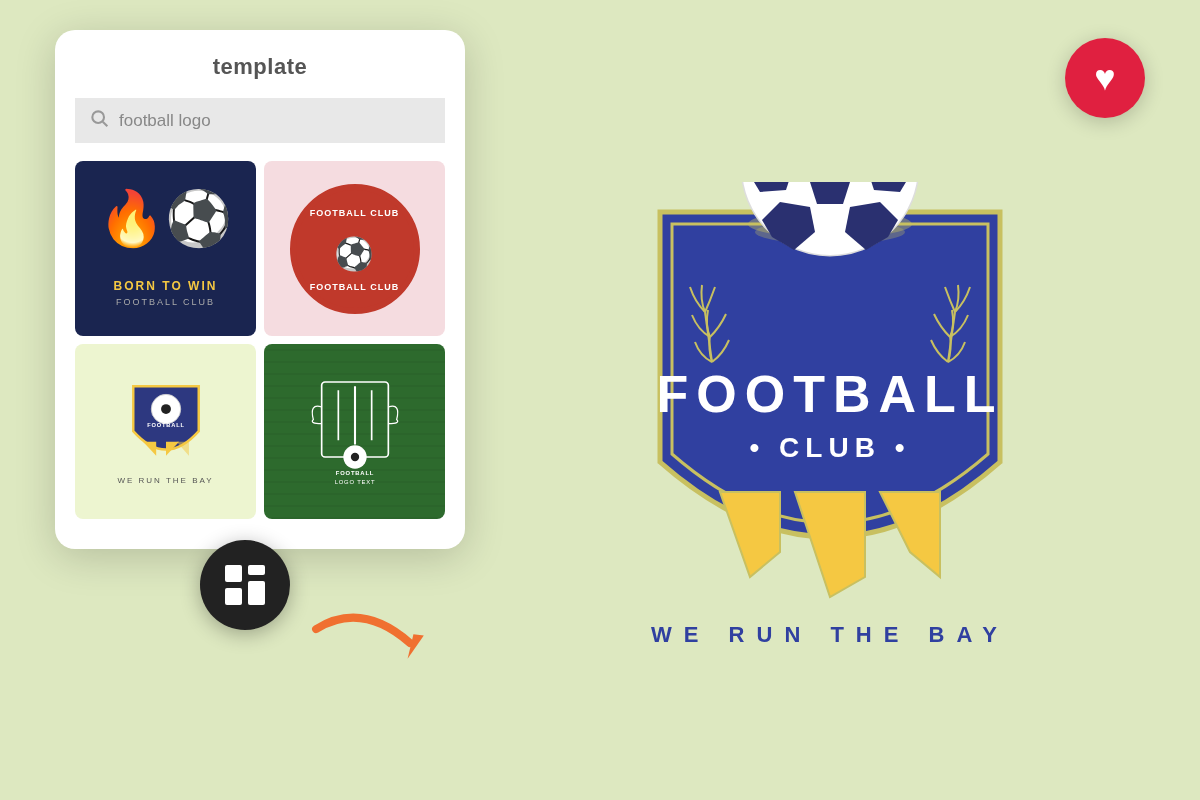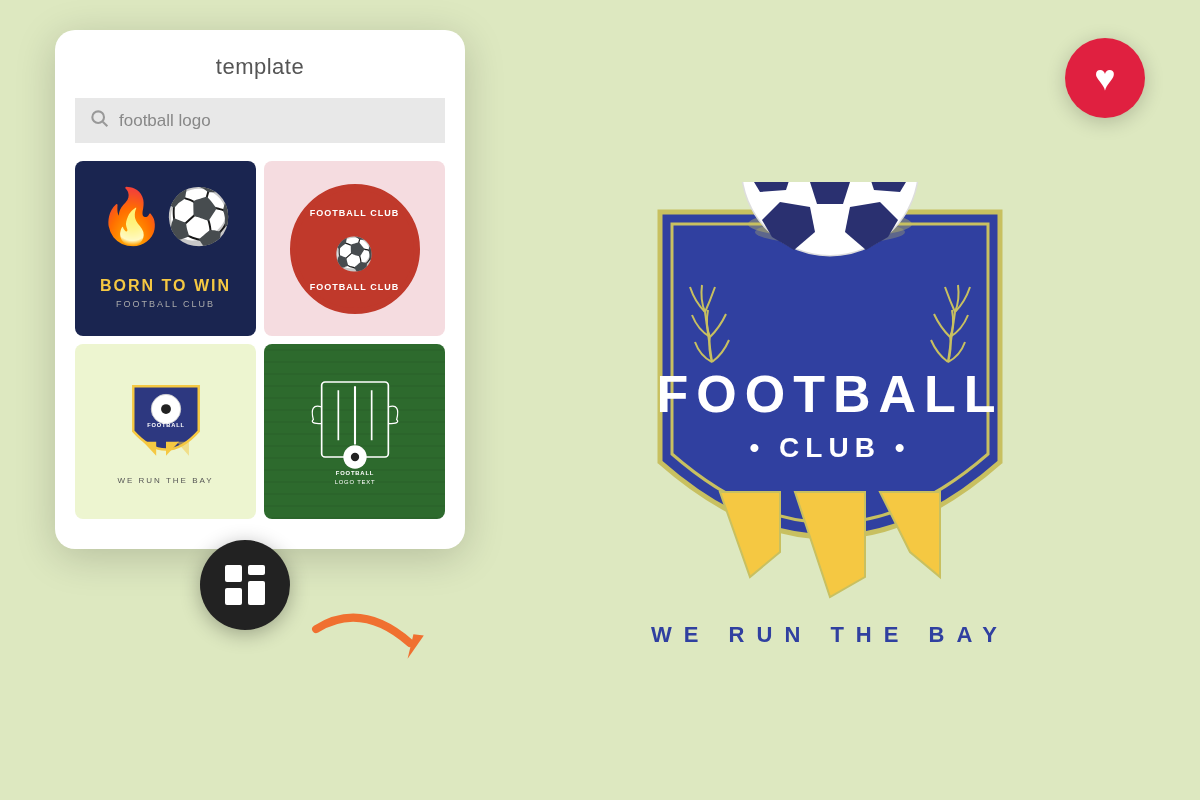--- a/index.html
+++ b/index.html
@@ -35,21 +35,21 @@
       border-radius: 20px;
       box-shadow: 0 8px 40px rgba(0,0,0,0.18);
       padding: 24px 20px 30px 20px;
       z-index: 10;
     }
 
     .panel-title {
       text-align: center;
       font-size: 22px;
       color: #555;
-      font-weight: 400;
+      font-weight: 700;
       margin-bottom: 18px;
       letter-spacing: 0.5px;
     }
 
     .search-bar {
       display: flex;
       align-items: center;
       background: #e8e8e8;
       border-radius: 0;
       padding: 10px 14px;
@@ -89,21 +89,21 @@
       align-items: center;
       justify-content: center;
     }
     .thumb-1 .fire-ball {
       font-size: 54px;
       line-height: 1;
       margin-bottom: 4px;
     }
     .thumb-1 .born-to-win {
       color: #f5c842;
-      font-size: 16px;
+      font-size: 12px;
       font-weight: 700;
       letter-spacing: 2px;
       text-transform: uppercase;
       margin-top: 30px;
     }
     .thumb-1 .football-club-sub {
       color: #aaa;
       font-size: 9px;
       letter-spacing: 2px;
       margin-top: 4px;

